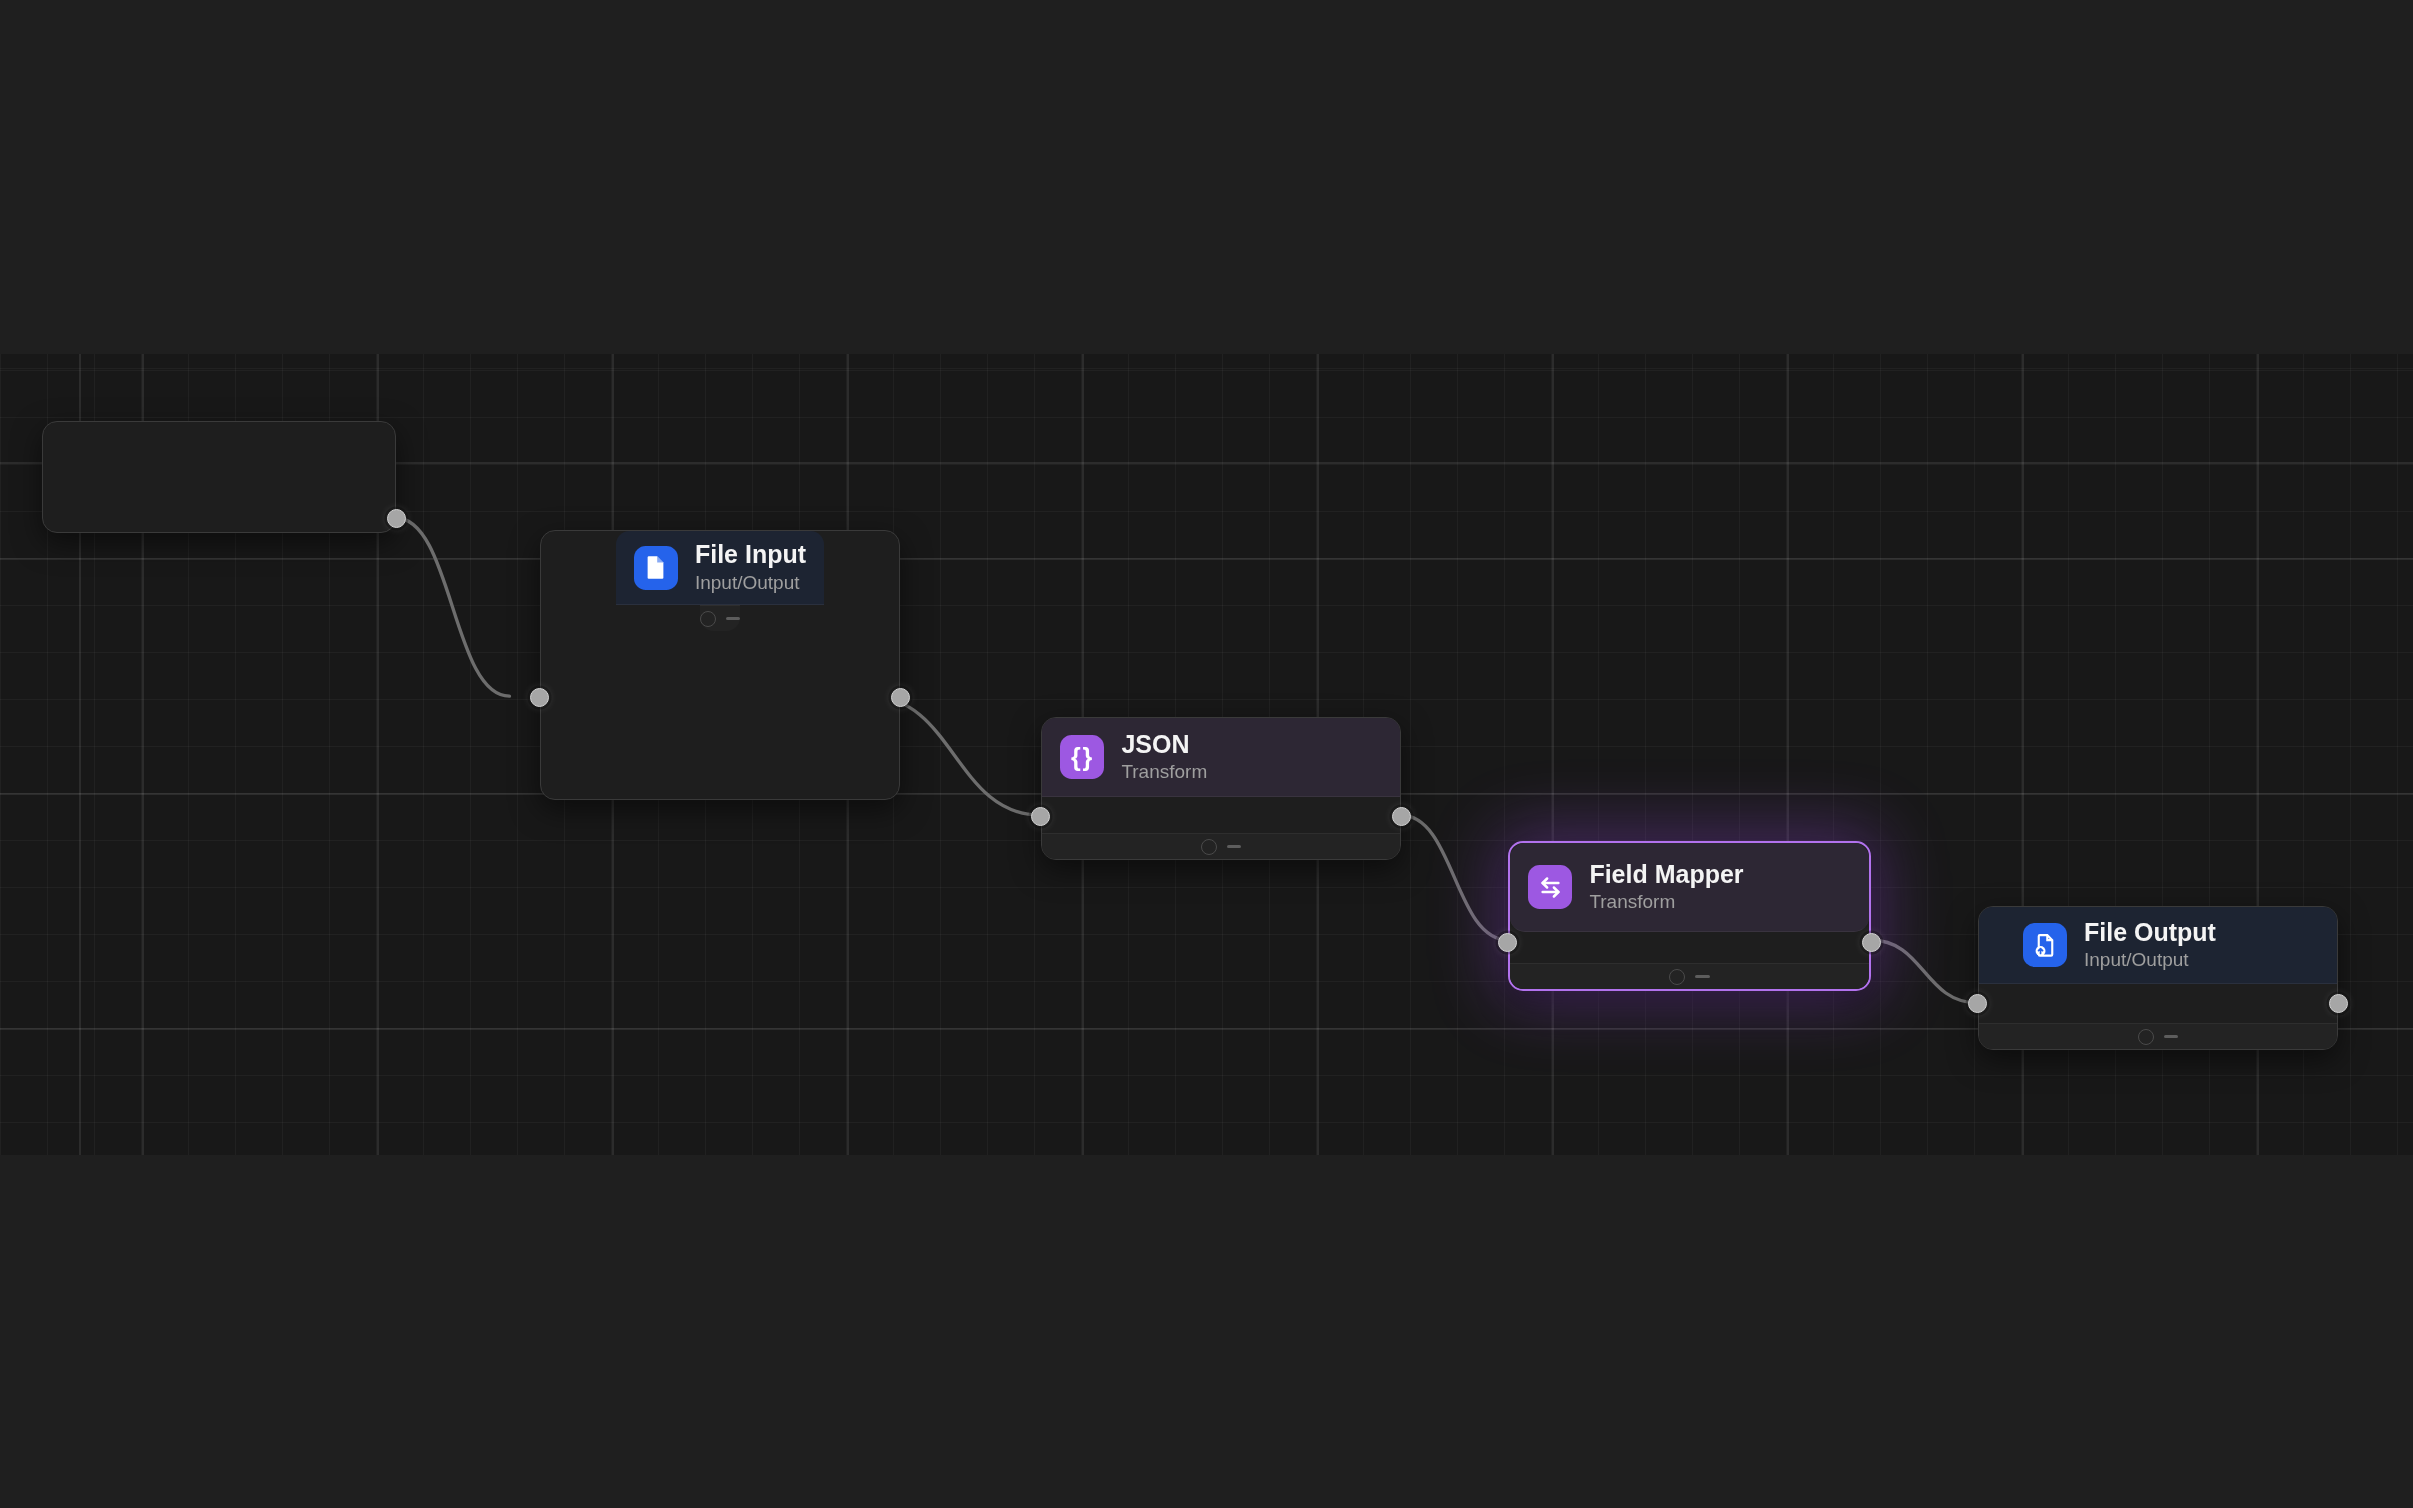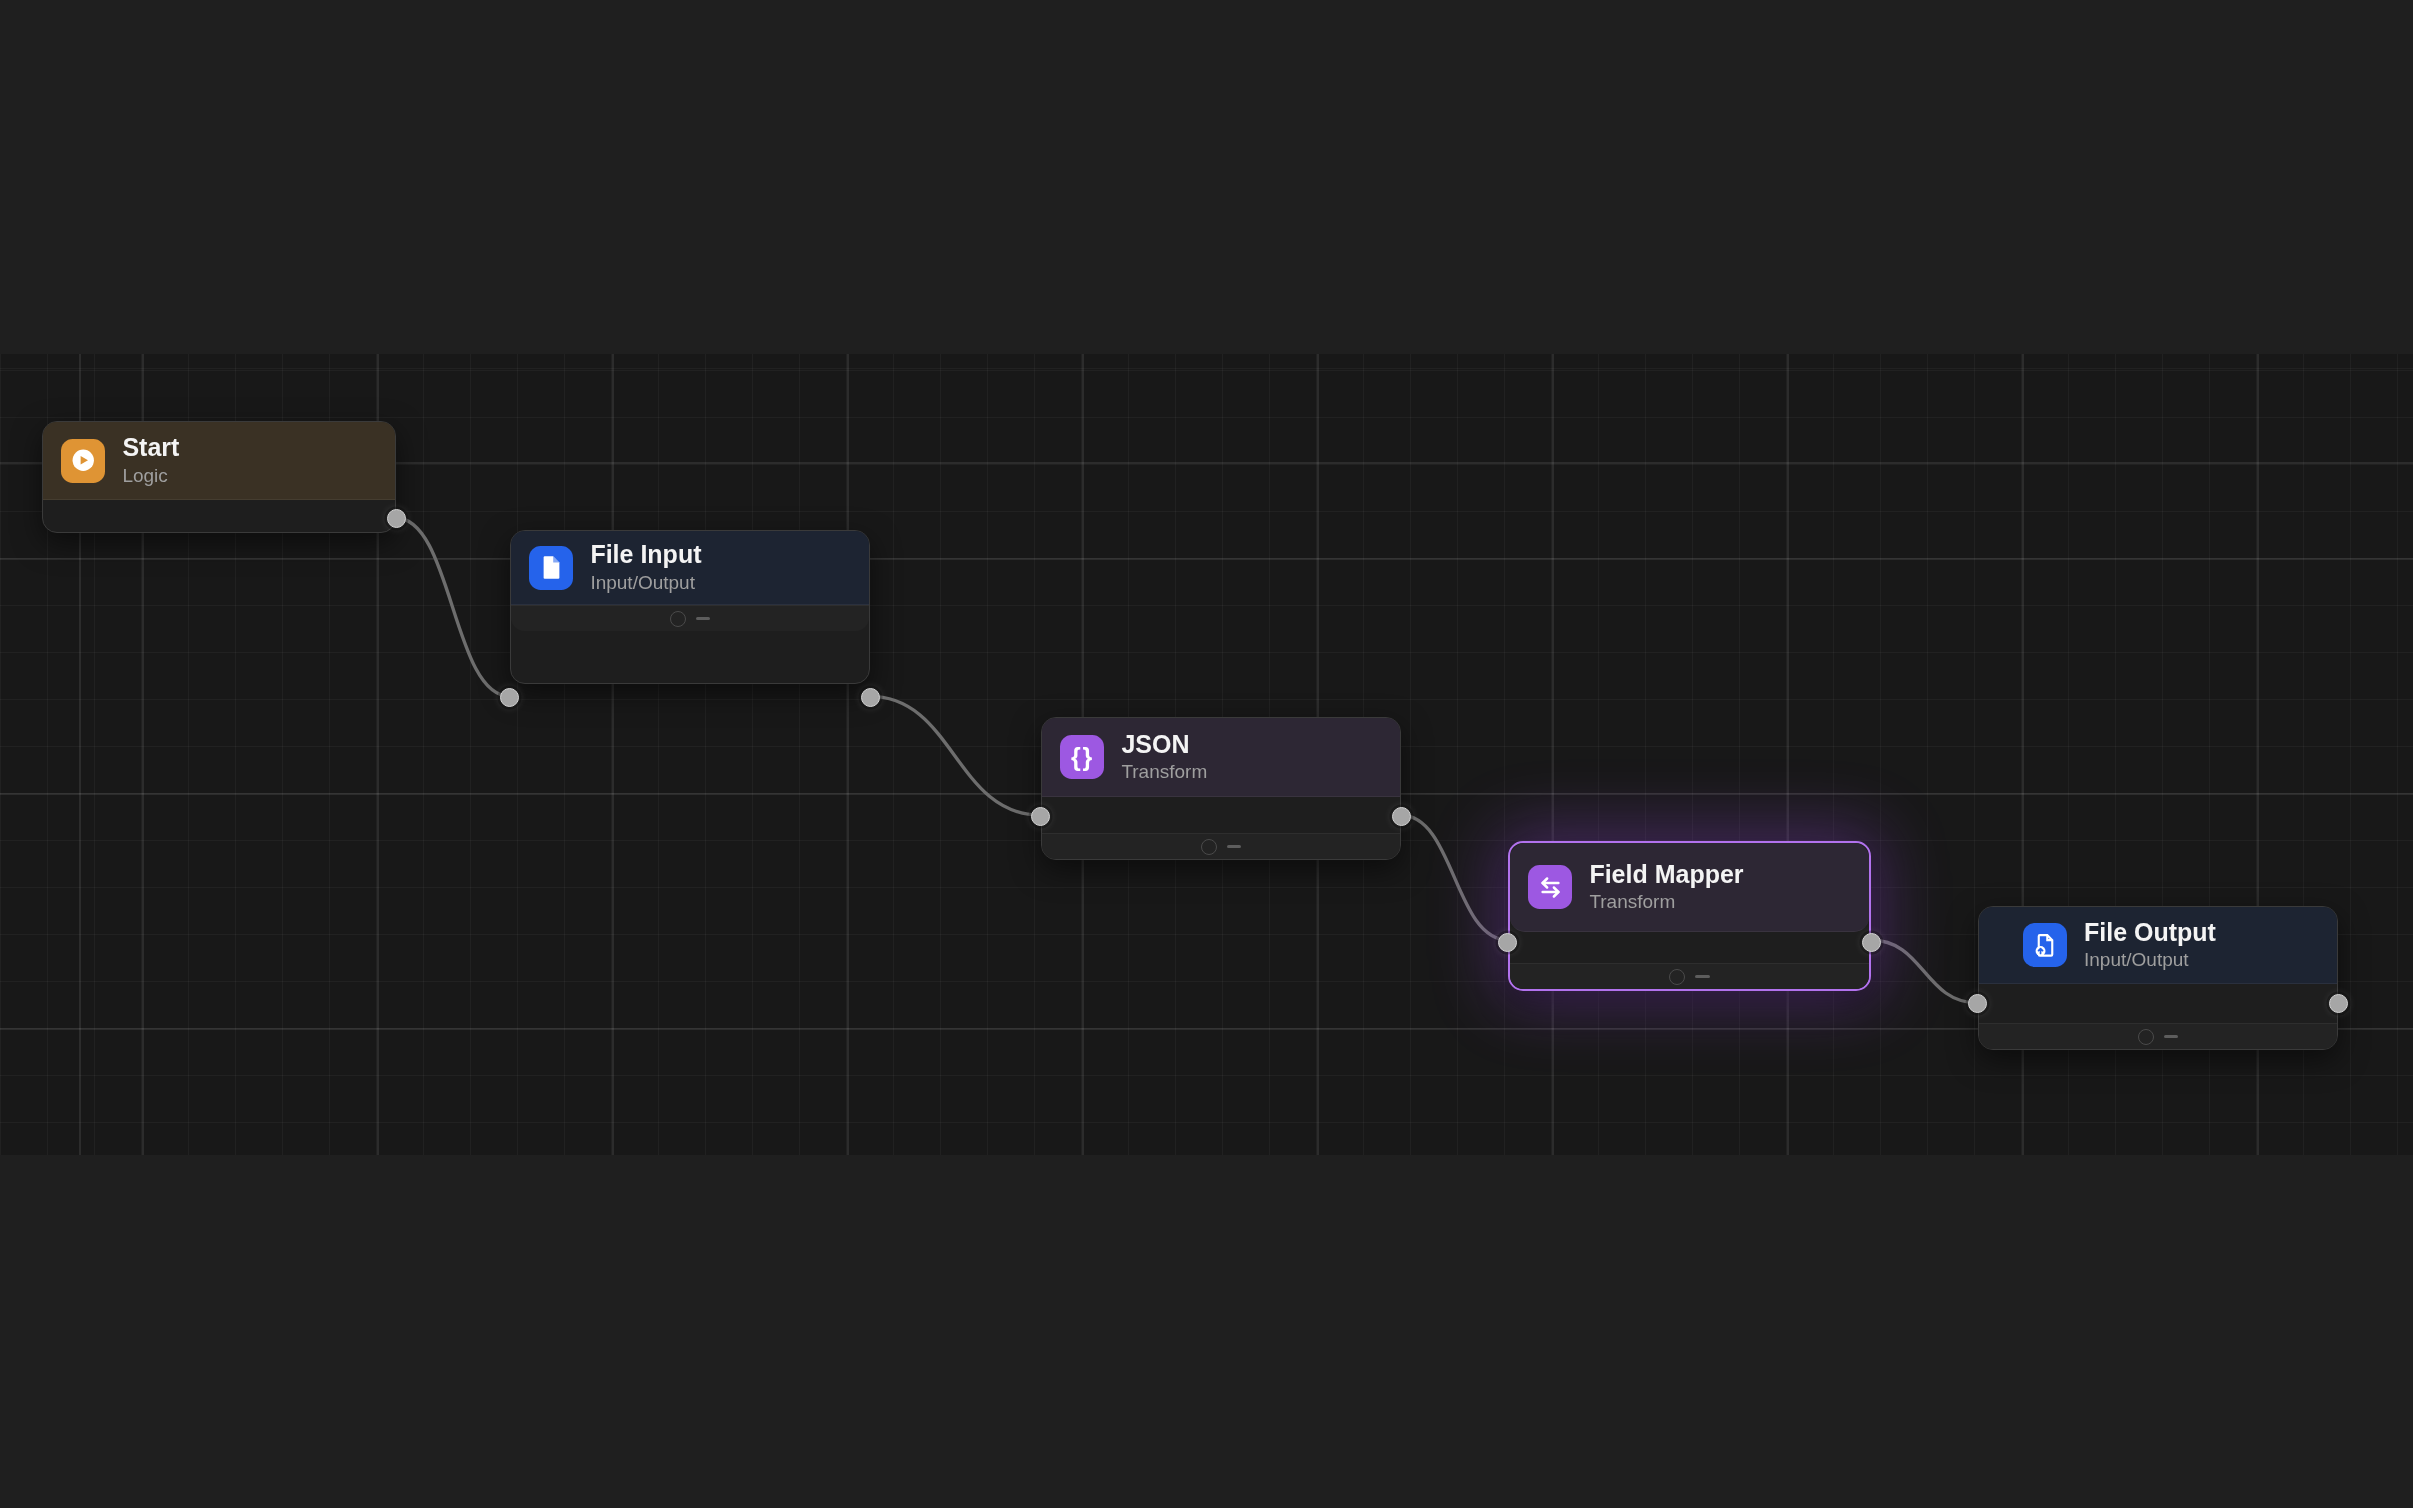--- a/index.html
+++ b/index.html
@@ -85,37 +85,25 @@
 <div class="grid-band"></div>
 
 <svg class="wires" width="2413" height="1508" viewBox="0 0 2880 1800">
   <path d="M472 618 C540 618 540 831 608 831"></path>
   <path d="M1037 831 C1139 831 1140 973 1242 973"></path>
   <path d="M1672 973 C1736 973 1736 1122 1800 1122"></path>
   <path d="M2233 1122 C2296 1122 2297 1197 2360 1197"></path>
 </svg>
 
 <div class="node" style="left:42px;top:421px;width:354px;height:112px;">
-  <div class="node-header tint-logic" style="height:78px;">
-    <div class="icon-badge" style="background:#df9434;">
-      <svg width="28.5" height="28.5" viewBox="0 0 24 24">
-        <circle cx="12" cy="12" r="9" fill="#ffffff"></circle>
-        <path d="M9.8 8.4v7.2l6.2-3.6z" fill="#df9434"></path>
-      </svg>
-    </div>
-    <div class="node-titles">
-      <div class="node-title">Start</div>
-      <div class="node-sub">Logic</div>
-    </div>
-  </div>
   <div class="node-body"></div>
   <div class="port port-out" style="top:87px;"></div>
 </div>
 
-<div class="node" style="left:510px;top:530px;width:360px;height:154px;">
+<div class="node" style="left:540px;top:530px;width:360px;height:270px;align-items:center;">
   <div class="node-header tint-io" style="height:74px;">
     <div class="icon-badge" style="background:#2563eb;">
       <svg width="27" height="27" viewBox="0 0 24 24">
         <path d="M6 2h7.5L19 7.5V21a1 1 0 0 1-1 1H6a1 1 0 0 1-1-1V3a1 1 0 0 1 1-1z" fill="#ffffff"></path>
         <path d="M13.5 2v5.5H19z" fill="#2563eb" opacity="0.55"></path>
       </svg>
     </div>
     <div class="node-titles">
       <div class="node-title">File Input</div>
       <div class="node-sub">Input/Output</div>

